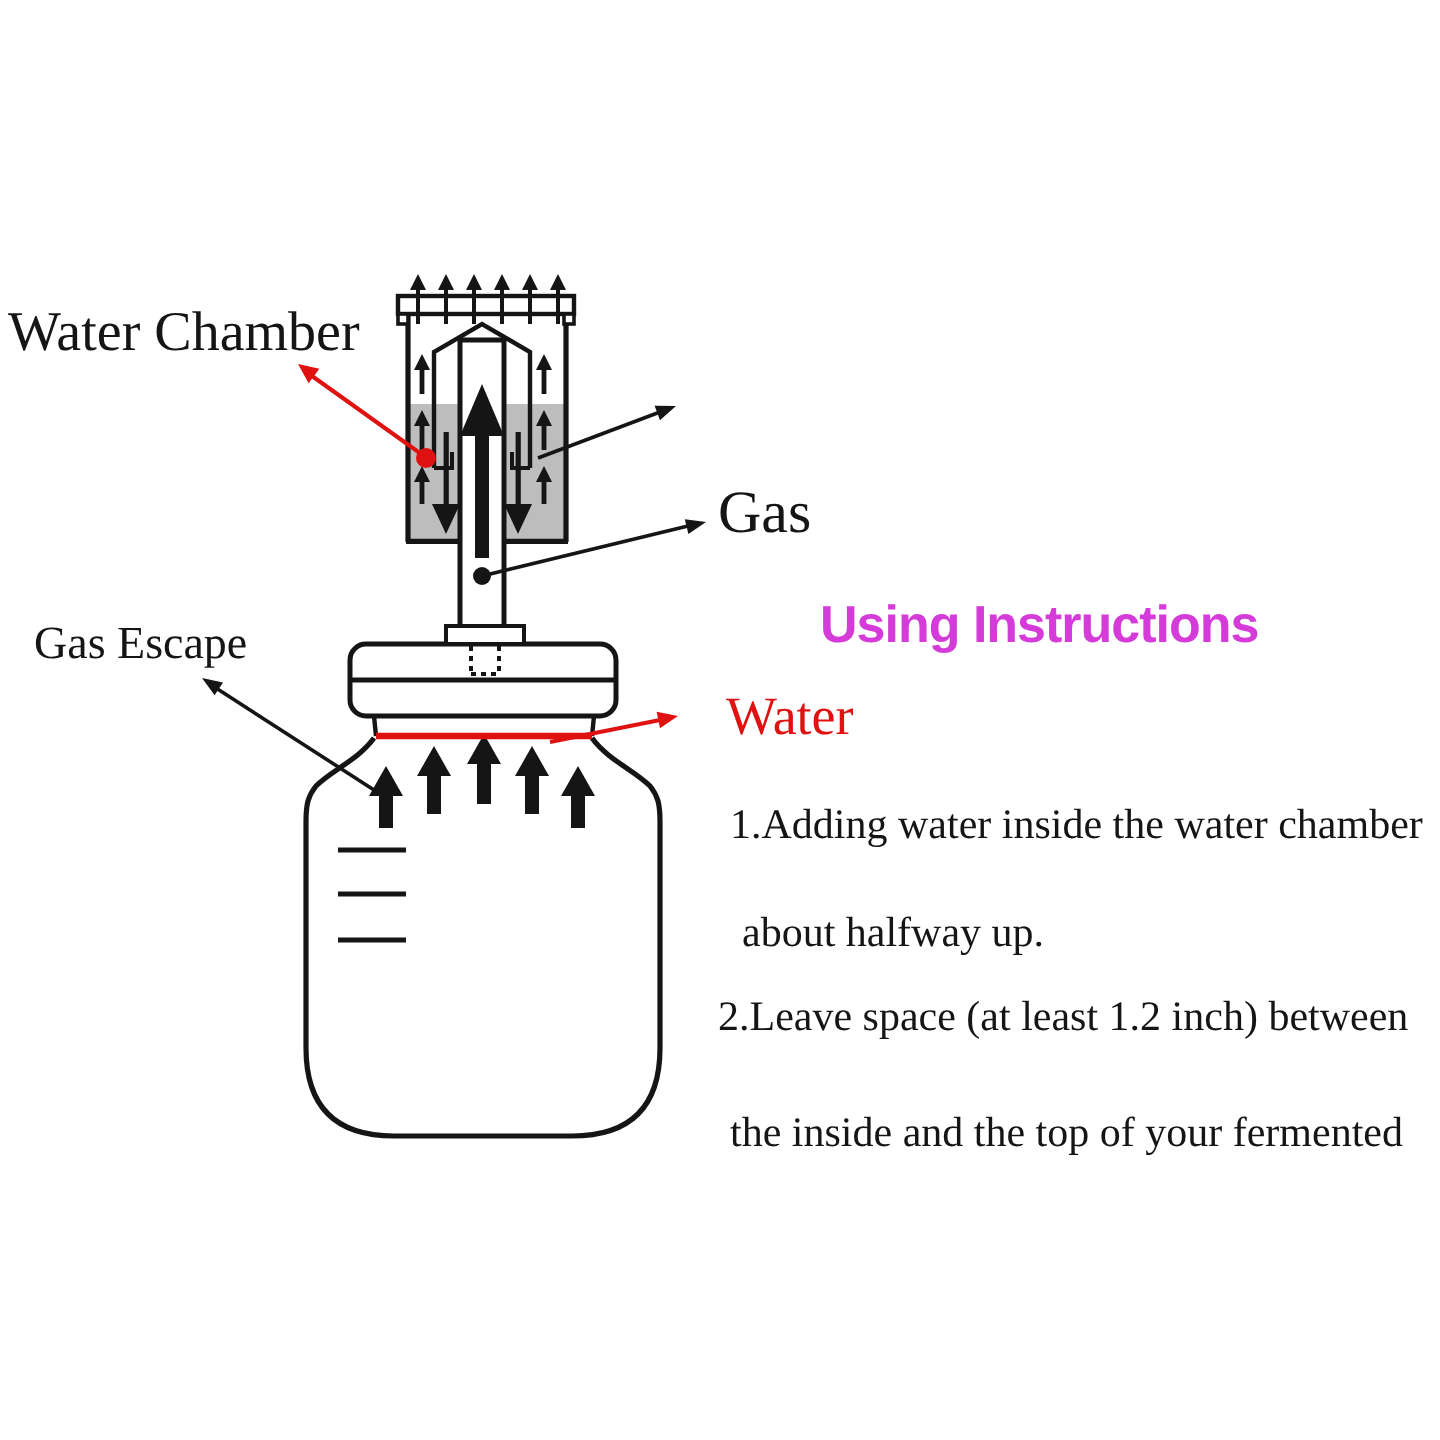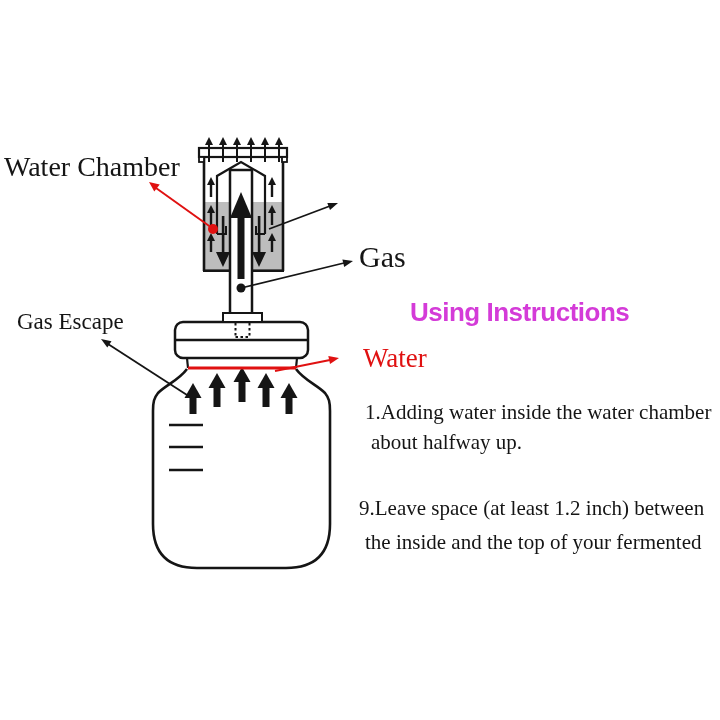--- a/index.html
+++ b/index.html
@@ -27,21 +27,21 @@
   .lbl-gas-escape{left:17px;top:309px;font-size:23px;}
   .lbl-water{left:331px;top:344px;font-size:27px;color:var(--red);margin-left:32px;}
   .heading{
     position:absolute;left:410px;top:297px;white-space:nowrap;
     font-family:Liberation Sans, sans-serif;font-weight:bold;font-size:26px;
     letter-spacing:-0.5px;color:var(--magenta);
   }
   .para{position:absolute;font-size:21px;}
   .para-1{left:365px;top:397px;line-height:30px;}
   .para-2{left:359px;top:491px;line-height:34px;}
-  .para .cont{margin-left:6px;}
+  .para .cont{margin-left:6px;margin-top:24px;}
 </style>
 </head>
 <body>
 
 <div class="stage">
 
   <svg width="720" height="720" viewBox="0 0 720 720">
 
     <g>
       <path class="ln" stroke-width="2.6" d="M187,369 C179,380 166,385 158,393 C154,398 153,402 153,411 L153,524
@@ -224,17 +224,17 @@
   <div class="lbl lbl-water">Water</div>
 
   <div class="heading">Using Instructions</div>
 
   <div class="para para-1">
     <div>1.Adding water inside the water chamber</div>
     <div class="cont">about halfway up.</div>
   </div>
 
   <div class="para para-2">
-    <div>9.Leave space (at least 1.2 inch) between</div>
+    <div>2.Leave space (at least 1.2 inch) between</div>
     <div class="cont">the inside and the top of your fermented</div>
   </div>
 
 </div>
 
 </body></html>

